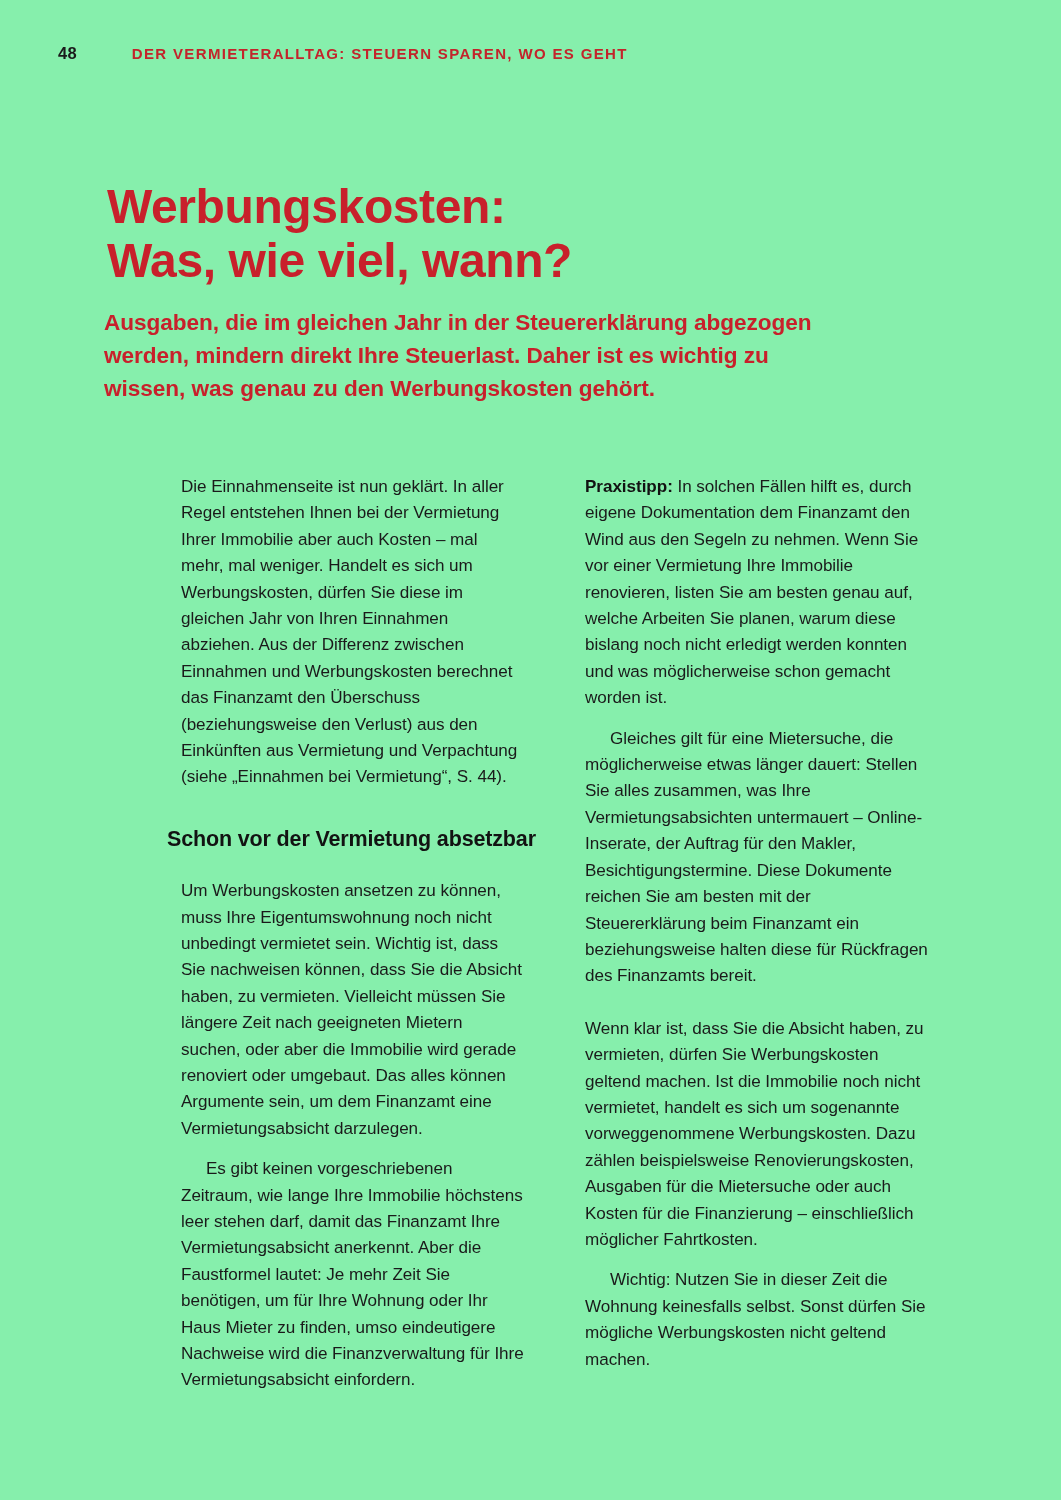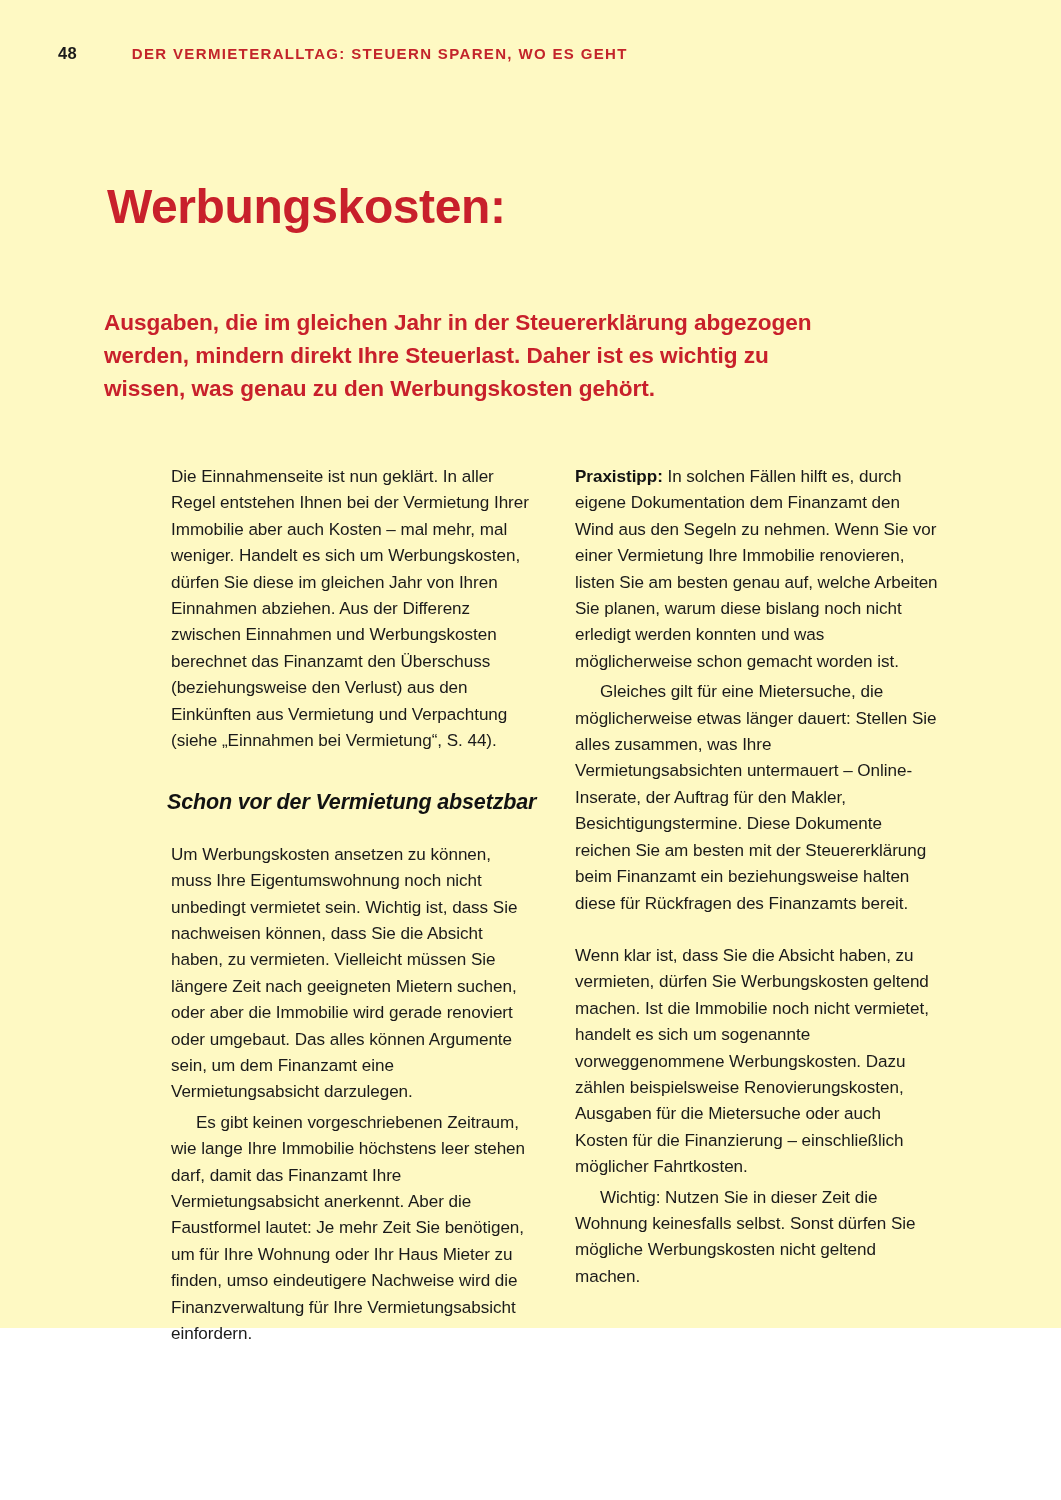--- a/index.html
+++ b/index.html
@@ -11,22 +11,22 @@
     width: 1061px;
     height: 1500px;
     overflow: hidden;
     font-family: "Liberation Sans", sans-serif;
     -webkit-font-smoothing: antialiased;
   }
 
   .page {
     position: relative;
     width: 1061px;
-    height: 1328px;
-    background: #fef9c3;
+    height: 1500px;
+    background: #86efac;
     box-sizing: border-box;
   }
 
   
   .running-head {
     position: absolute;
     top: 44px;
     left: 58px;
     right: 58px;
     display: flex;
@@ -87,55 +87,56 @@
     width: 775px;
     display: flex;
     gap: 33px;
   }
   .col {
     width: 371px;
     flex: 0 0 371px;
   }
 
   .col p {
-    margin: 4px;
+    margin: 14px;
     font-size: 17.1px;
     line-height: 1.545;
     color: #1a1a1a;
     letter-spacing: -0.05px;
     text-align: left;
   }
   .col p.indent { text-indent: 25px; }
 
   .col h2 {
     margin: 0;
     font-size: 21.5px;
     line-height: 1.22;
     font-weight: 700;
     color: #121212;
     letter-spacing: -0.15px;
   }
-  .sec-head { margin-top: 35px !important; font-style: italic; }
+  .sec-head { margin-top: 35px !important; }
   .after-head { margin-top: 26px !important; }
 
   strong { font-weight: 700; color: #121212; }
 </style>
 </head>
 <body>
 
 <div class="page">
 
   <div class="running-head">
     <span class="folio">48</span>
     <span class="head-title">DER VERMIETERALLTAG: STEUERN SPAREN, WO ES GEHT</span>
   </div>
 
   <div class="headline">
     <h1>
       <span class="l1">Werbungskosten:</span>
+      <span class="l2">Was, wie viel, wann?</span>
     </h1>
   </div>
 
   <p class="standfirst">Ausgaben, die im gleichen Jahr in der Steuererklärung abgezogen werden, mindern direkt Ihre Steuerlast. Daher ist es wichtig zu wissen, was genau zu den Werbungskosten gehört.</p>
 
   <div class="columns">
 
     <div class="col">
       <p>Die Einnahmenseite ist nun geklärt. In aller Regel entstehen Ihnen bei der Vermietung Ihrer Immobilie aber auch Kosten – mal mehr, mal weniger. Handelt es sich um Werbungskosten, dürfen Sie diese im gleichen Jahr von Ihren Einnahmen abziehen. Aus der Differenz zwischen Einnahmen und Werbungskosten berechnet das Finanzamt den Überschuss (beziehungsweise den Verlust) aus den Einkünften aus Vermietung und Verpachtung (siehe „Einnahmen bei Vermietung“, S. 44).</p>
       <h2 class="sec-head">Schon vor der Vermietung absetzbar</h2>

